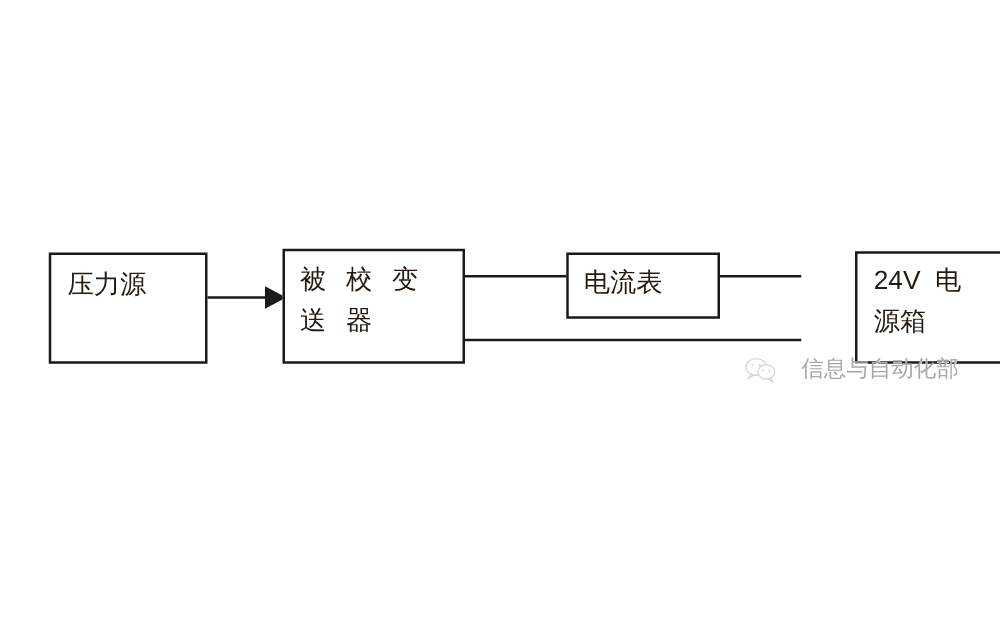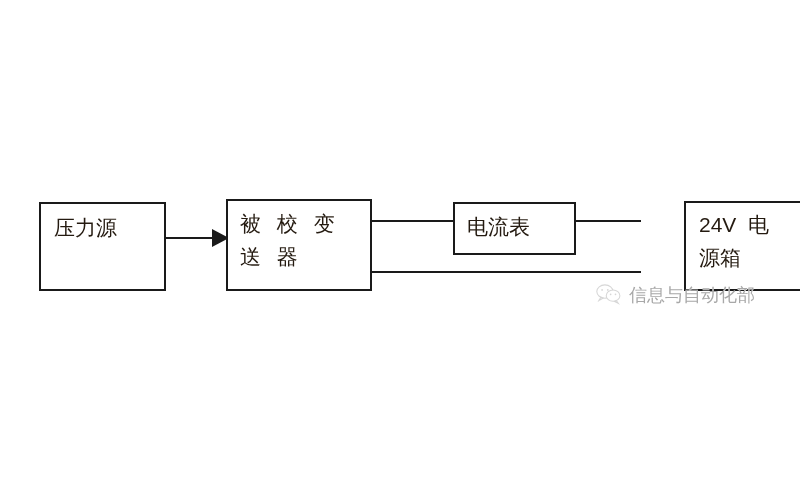--- a/index.html
+++ b/index.html
@@ -72,22 +72,22 @@
   
   #wire-top-right { left: 574px; top: 220px; width: 67px; }
   
   #wire-bottom    { left: 371px; top: 271px; width: 270px; }
 
   #watermark {
     position: absolute;
     left: 596px;
     top: 283px;
     display: flex;
-    align-items: flex-start;
-    gap: 7px;
+    align-items: flex-end;
+    gap: 19px;
     z-index: 5;
     pointer-events: none;
   }
   #watermark .wm-logo {
     width: 26px;
     height: 22px;
     flex: 0 0 auto;
     opacity: .55;
   }
   #watermark .wm-text {

